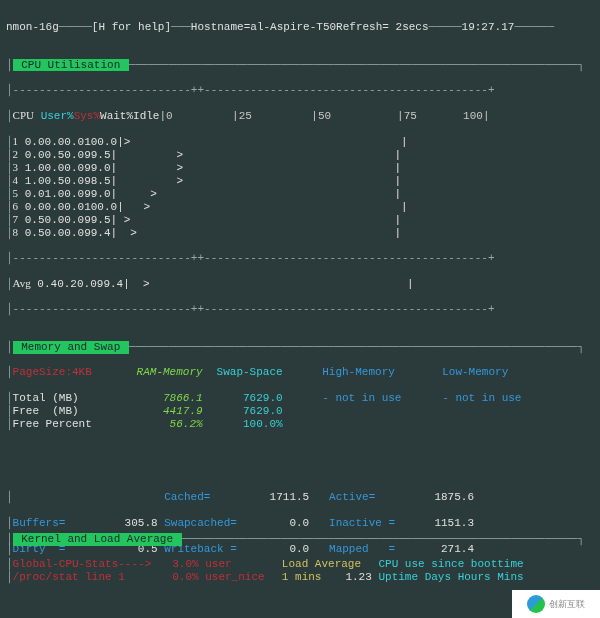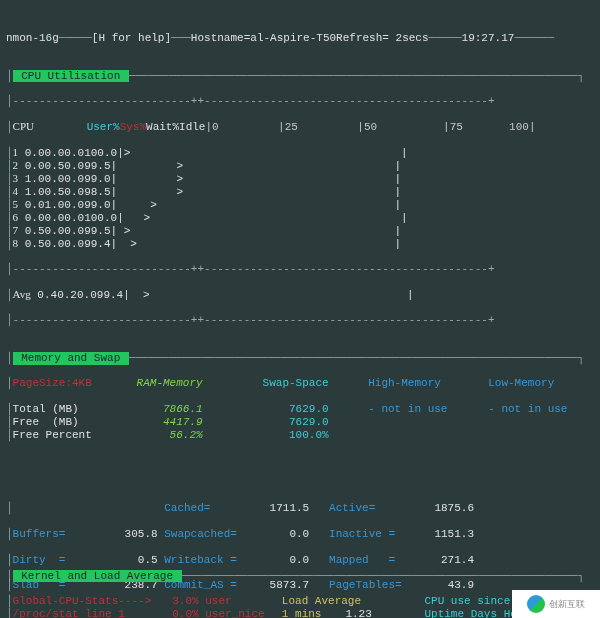--- a/index.html
+++ b/index.html
@@ -1,19 +1,19 @@
 <!DOCTYPE html>
 <html><head>
 <meta charset="utf-8">
 <style>
   html,body{margin:0;padding:0;background:#2b3a3a;color:#c8c8c8;font:11px/1.15 "Consolas","Menlo","Courier New",monospace;}
-  .screen{width:600px;height:618px;box-sizing:border-box;padding:19px 6px;white-space:pre;overflow:hidden;position:relative;}
+  .screen{width:600px;height:618px;box-sizing:border-box;padding:8px 6px;white-space:pre;overflow:hidden;position:relative;}
   .white{color:#e0e0e0;}
   .dim{color:#9aa;}
-  .cyan{color:#39d0d6;margin-left:46px;}
+  .cyan{color:#39d0d6;}
   .green{color:#7fd84a;font-style:italic;}
   .yellow{color:#d0c060;}
   .red{color:#c03038;}
   .blue{color:#3498db;}
   .hdr{color:#e0e0e0;}
   .box-title{display:inline-block;background:#22c55e;color:#1a2a2a;padding:0 2px;}
   .line{display:block;}
   .c-cpu{width:34px;text-align:right;font-family:Liberation Serif, serif;}
   .c-user{width:44px;text-align:right;}
   .c-sys{width:44px;text-align:right;}
@@ -44,21 +44,20 @@
 <span class="line"><span class="dim">│</span><span class="dim">---------------------------+</span><span class="dim">+-------------------------------------------+</span></span>
 <span class="cpu-row"><span class="dim">│</span><span class="c-cpu white">Avg</span> <span class="c-user white">0.4</span><span class="c-sys white">0.2</span><span class="c-wait white">0.0</span><span class="c-idle white">99.4</span><span class="c-bar white">|  &gt;                                       |</span></span>
 <span class="line"><span class="dim">│</span><span class="dim">---------------------------+</span><span class="dim">+-------------------------------------------+</span></span>
 
 <span class="line"><span class="dim">│</span><span class="box-title"> Memory and Swap </span><span class="dim">────────────────────────────────────────────────────────────────────┐</span></span>
 <span class="mem-row"><span class="dim">│</span><span class="mem-label red">PageSize:4KB</span><span class="mem-v1 green">RAM-Memory</span><span class="mem-v2 cyan">Swap-Space</span>      <span class="mem-note blue">High-Memory</span><span class="mem-note blue">Low-Memory</span></span>
 <div id="mem-rows"><span class="mem-row"><span class="dim">│</span><span class="mem-label white">Total (MB)</span><span class="mem-v1 green">7866.1</span><span class="mem-v2 cyan">7629.0</span>      <span class="mem-note blue">- not in use</span><span class="mem-note blue">- not in use</span></span><span class="mem-row"><span class="dim">│</span><span class="mem-label white">Free  (MB)</span><span class="mem-v1 green">4417.9</span><span class="mem-v2 cyan">7629.0</span>      <span class="mem-note blue"></span><span class="mem-note blue"></span></span><span class="mem-row"><span class="dim">│</span><span class="mem-label white">Free Percent</span><span class="mem-v1 green">56.2%</span><span class="mem-v2 cyan">100.0%</span>      <span class="mem-note blue"></span><span class="mem-note blue"></span></span></div>
 <span class="kline"><span class="dim">│</span><span class="kv-l"></span><span class="kv-v"></span> <span class="kv-l blue">Cached=</span><span class="kv-v white">1711.5</span>   <span class="kv-l blue">Active=</span><span class="kv-v white">1875.6</span></span>
 <span class="kline"><span class="dim">│</span><span class="kv-l blue">Buffers=</span><span class="kv-v white">305.8</span> <span class="kv-l blue">Swapcached=</span><span class="kv-v white">0.0</span>   <span class="kv-l blue">Inactive =</span><span class="kv-v white">1151.3</span></span>
 <span class="kline"><span class="dim">│</span><span class="kv-l blue">Dirty  =</span><span class="kv-v white">0.5</span> <span class="kv-l blue">Writeback =</span><span class="kv-v white">0.0</span>   <span class="kv-l blue">Mapped   =</span><span class="kv-v white">271.4</span></span>
-<span class="kline"><span class="dim">│</span><span class="kv-l blue">Slab   =</span><span class="kv-v white">238.7</span> <span class="kv-l blue">Commit_AS =</span><span class="kv-v white">5873.7</span>   <span class="kv-l blue">PageTables=</span><span class="kv-v white">43.9</span></span>
 
 <span class="line"><span class="dim">│</span><span class="box-title"> Kernel and Load Average </span><span class="dim">────────────────────────────────────────────────────────────┐</span></span>
 <div id="kernel-rows"><span class="kline"><span class="dim">│</span><span class="red" style="display:inline-block;width:140px">Global-CPU-Stats----&gt;</span><span class="red" style="display:inline-block;width:46px;text-align:right">3.0%</span> <span class="red" style="display:inline-block;width:70px">user</span> <span class="yellow" style="display:inline-block;width:54px">Load Average</span><span style="display:inline-block;width:36px"></span> <span class="cyan">CPU use since boottime</span></span><span class="kline"><span class="dim">│</span><span class="red" style="display:inline-block;width:140px">/proc/stat line 1</span><span class="red" style="display:inline-block;width:46px;text-align:right">0.0%</span> <span class="red" style="display:inline-block;width:70px">user_nice</span> <span class="yellow" style="display:inline-block;width:54px">1 mins</span><span class="white" style="display:inline-block;width:36px;text-align:right">1.23</span> <span class="cyan">Uptime Days Hours Mins</span></span></div>
 
 
 
 
 
 
 

